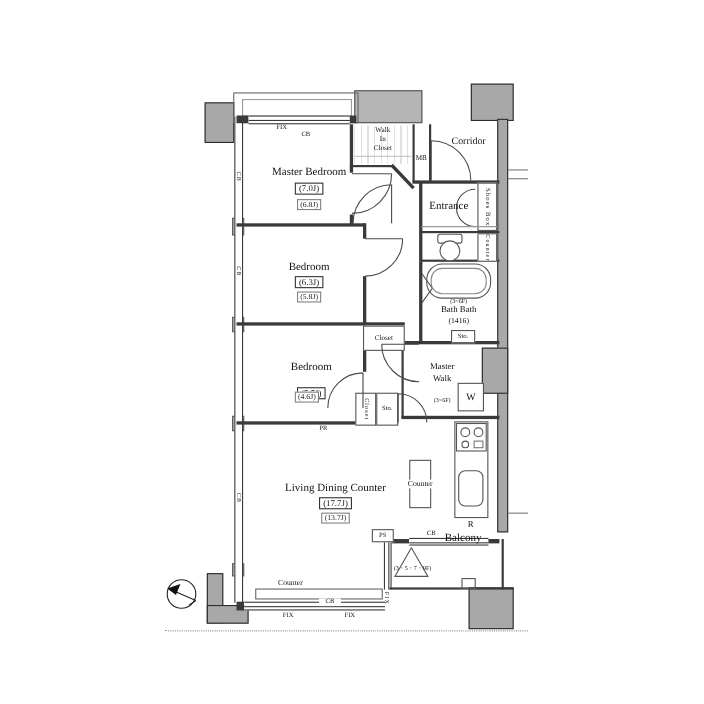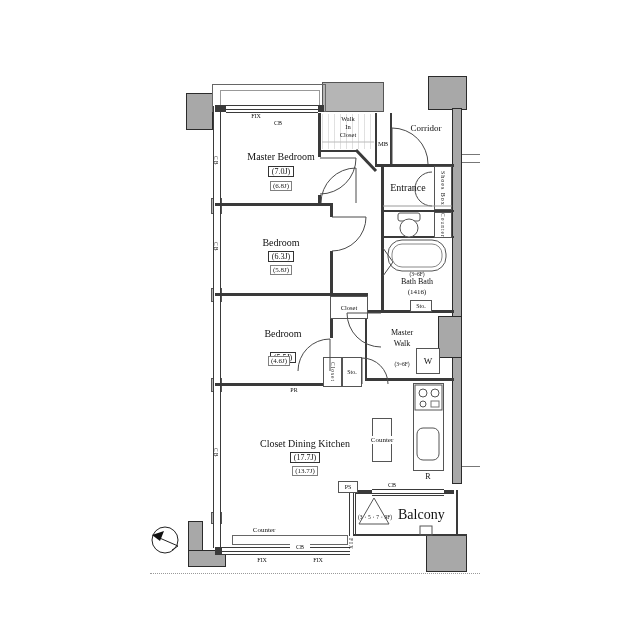--- a/index.html
+++ b/index.html
@@ -203,21 +203,21 @@
     <span>Bedroom</span>
   </div>
   <div class="lbl" style="left:228px;top:352px;width:110px;font-size:8px">
     <span class="szbox">(5.5J)</span>
   </div>
   <div class="lbl" style="left:224px;top:356px;width:110px;font-size:7px">
     <span class="szalt">(4.6J)</span>
   </div>
 
   <div class="lbl" style="left:240px;top:438px;width:130px;font-size:10px">
-    <span>Closet Dining Kitchen</span>
+    <span>Living Dining Counter</span>
   </div>
   <div class="lbl" style="left:240px;top:452px;width:130px;font-size:8px">
     <span class="szbox">(17.7J)</span>
   </div>
   <div class="lbl" style="left:240px;top:466px;width:130px;font-size:7px">
     <span class="szalt">(13.7J)</span>
   </div>
 
   <div class="lbl" style="left:400px;top:123px;width:52px;font-size:9px">
     <span>Corridor</span>
@@ -253,21 +253,21 @@
     <span>In</span>
   </div>
   <div class="lbl" style="left:322px;top:131px;width:52px;font-size:6.5px">
     <span>Closet</span>
   </div>
 
   <div class="lbl" style="left:375px;top:140px;width:16px;font-size:6.5px">
     <span>MB</span>
   </div>
 
-  <div class="lbl" style="left:398px;top:507px;width:46px;font-size:14px">
+  <div class="lbl" style="left:398px;top:484px;width:46px;font-size:10px">
     <span>Balcony</span>
   </div>
   <div class="lbl" style="left:352px;top:514px;width:46px;font-size:5.5px">
     <span>(3・5・7・9F)</span>
   </div>
 
   <div class="lbl" style="left:244px;top:113px;width:24px;font-size:6px">
     <span>FIX</span>
   </div>
   <div class="lbl" style="left:266px;top:120px;width:24px;font-size:6px">

